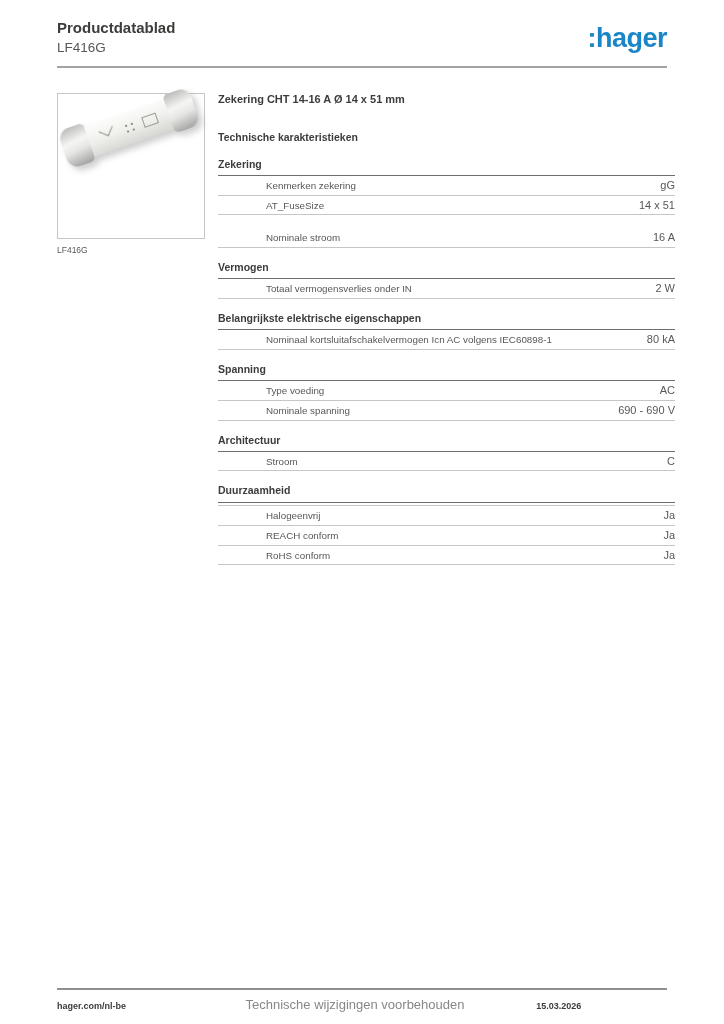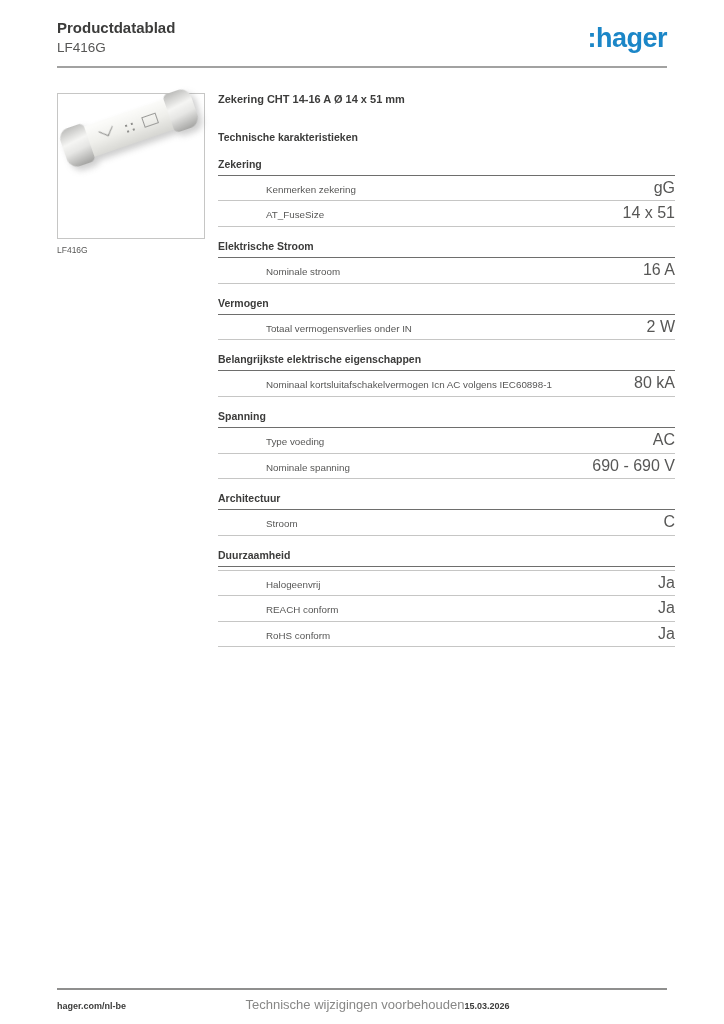--- a/index.html
+++ b/index.html
@@ -49,28 +49,28 @@
   .tech-heading{font-size:10.5px;font-weight:bold;color:var(--text-dark);margin-top:25px;line-height:1.2;}
 
   .spec-section{margin-top:13px;}
   .spec-section:first-child{margin-top:14px;}
   .section-title{font-size:10.5px;font-weight:bold;color:var(--text-dark);padding-bottom:4px;
         border-bottom:1px solid var(--line-dark);line-height:1.25;}
   .spec-section.double-rule .section-rows{border-top:1px solid var(--line-light);margin-top:2.5px;}
   .spec-row{display:flex;justify-content:space-between;align-items:baseline;
         padding:3px 0 3px 0;border-bottom:1px solid var(--line-light);}
   .spec-label{font-size:9.8px;color:var(--text-gray);line-height:1.16;padding-left:48px;}
-  .spec-value{font-size:16px;color:var(--text-gray);line-height:1.16;text-align:center;white-space:nowrap;padding-left:12px;}
+  .spec-value{font-size:11px;color:var(--text-gray);line-height:1.16;text-align:center;white-space:nowrap;padding-left:12px;}
 
   
   .footer-rule{position:absolute;left:57px;right:57px;top:988px;height:1.5px;background:#8f8f8e;}
   .footer{position:absolute;left:57px;right:71px;top:997px;display:grid;grid-template-columns:1fr auto 1fr;align-items:baseline;}
   .footer-website{font-size:9px;font-weight:bold;color:var(--text-dark);text-align:left;}
   .footer-disclaimer{font-size:13px;color:#878786;text-align:right;}
-  .footer-date{font-size:9px;font-weight:bold;color:var(--text-dark);text-align:left;}
+  .footer-date{font-size:9px;font-weight:bold;color:var(--text-dark);text-align:center;}
 </style>
 </head>
 <body>
 
 <div class="page">
 
   <div class="header">
     <div>
       <div class="doc-type">Productdatablad</div>
       <div class="product-ref">LF416G</div>
@@ -105,21 +105,20 @@
   </div>
 
   <div class="spec-row">
     <span class="spec-label">AT_FuseSize</span>
     <span class="spec-value">14 x 51</span>
   </div>
 </div>
   </section>
 
   <section class="spec-section">
-    <h3 class="section-title">Elektrische Stroom</h3>
     <div class="section-rows">
   <div class="spec-row">
     <span class="spec-label">Nominale stroom</span>
     <span class="spec-value">16 A</span>
   </div>
 </div>
   </section>
 
   <section class="spec-section">
     <h3 class="section-title">Vermogen</h3>

